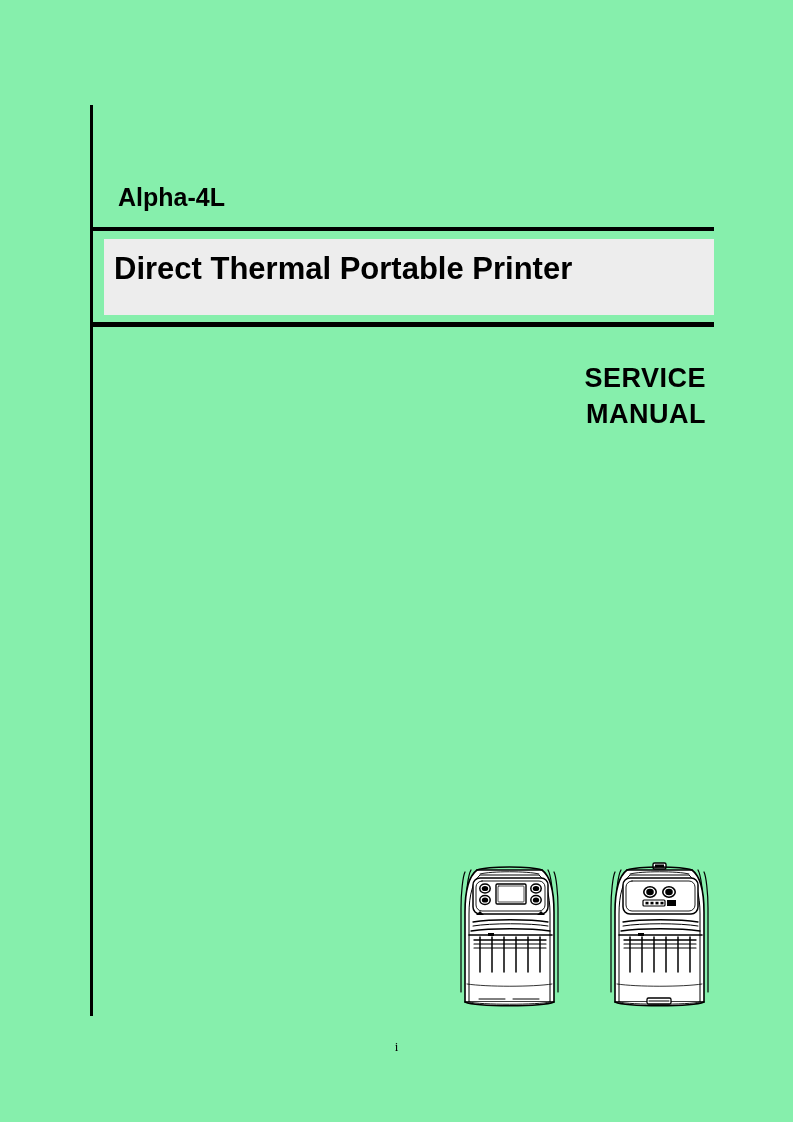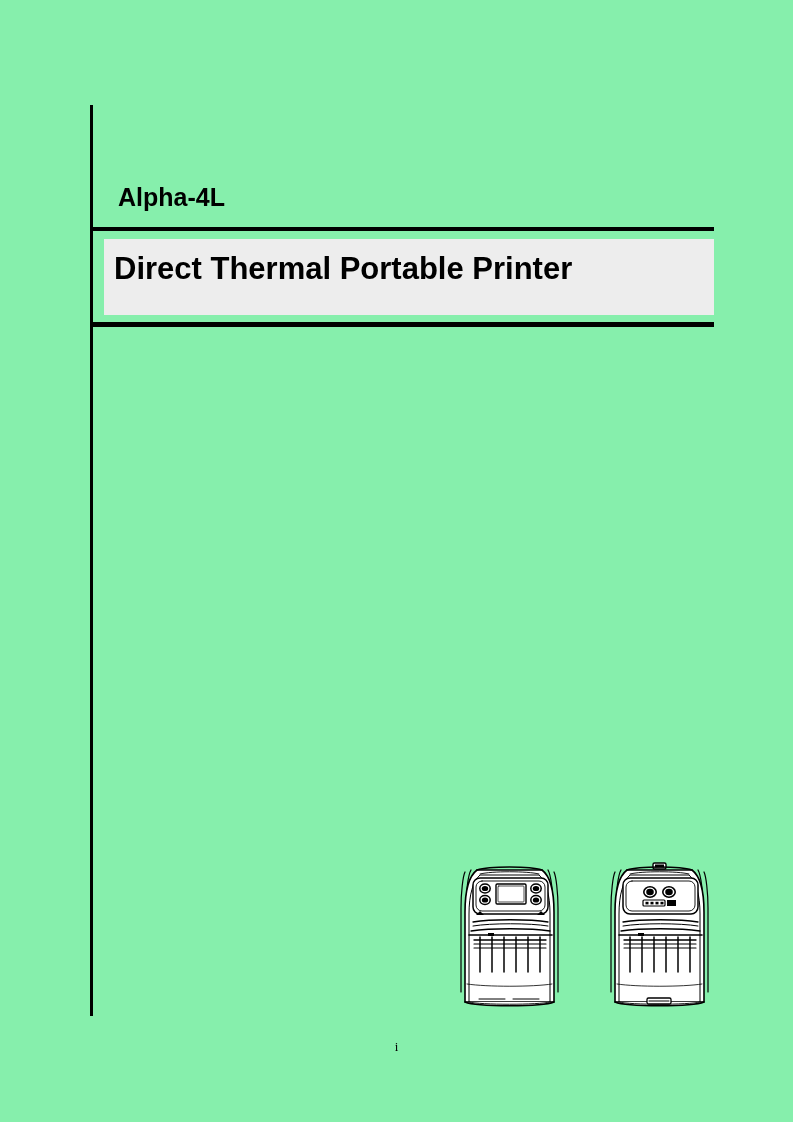--- a/index.html
+++ b/index.html
@@ -120,20 +120,24 @@
   <div class="model-line">Alpha-4L</div>
 
   <div class="hrule hrule-top"></div>
 
   <div class="title-band">
     <div class="title-band-text">Direct Thermal Portable Printer</div>
   </div>
 
   <div class="hrule hrule-bottom"></div>
 
+  <div class="doc-type">
+    <div>SERVICE</div>
+    <div>MANUAL</div>
+  </div>
 
   <div class="printer-art">
     <svg width="290" height="175" viewBox="0 0 290 175" xmlns="http://www.w3.org/2000/svg" fill="none" stroke="#000000" stroke-width="1.4" stroke-linejoin="round" stroke-linecap="round">
 
       <g>
 
         <path d="M18 20 C16 24 14 40 14 56 L14 140" stroke-width="1.2"></path>
         <path d="M24 18 C21 23 19 40 19 57 L19 142" stroke-width="1.2"></path>
         <path d="M107 20 C109 24 111 40 111 56 L111 140" stroke-width="1.2"></path>
         <path d="M101 18 C104 23 106 40 106 57 L106 142" stroke-width="1.2"></path>

